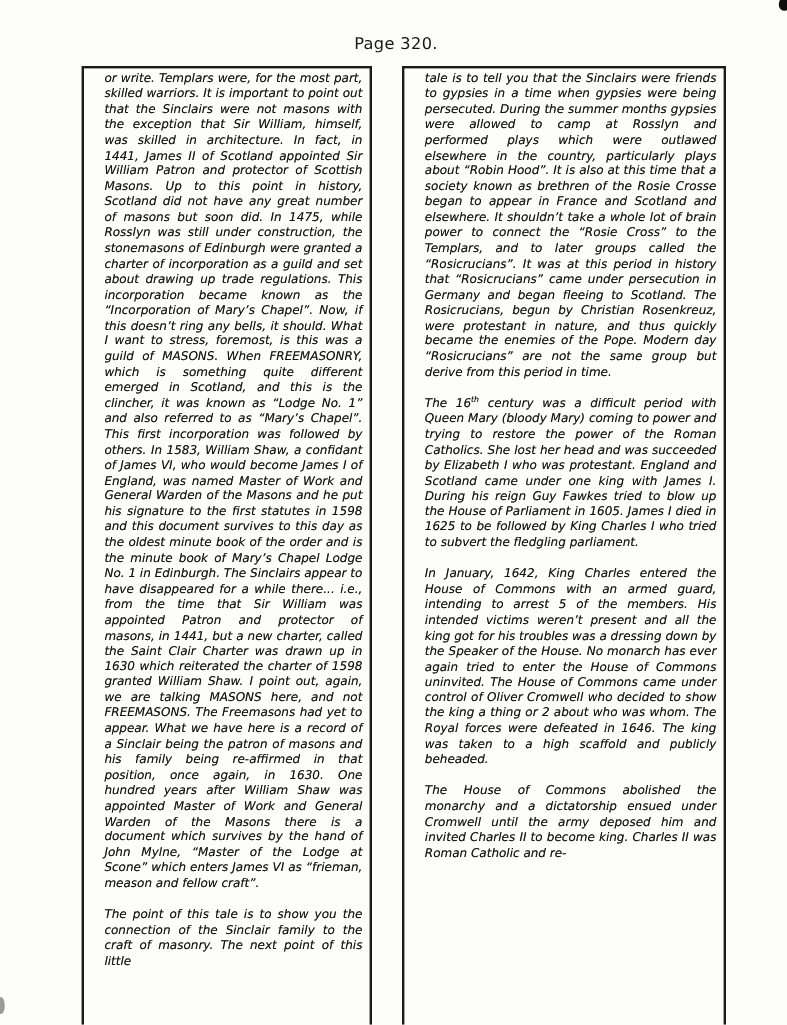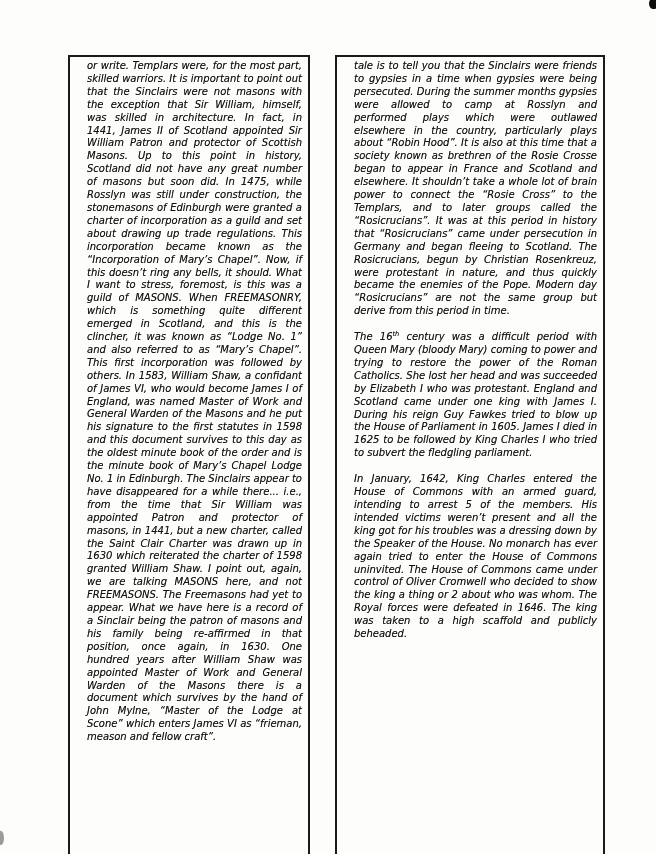--- a/index.html
+++ b/index.html
@@ -72,27 +72,30 @@
     background: #8a8a88;
     border-radius: 0 60% 60% 0;
     opacity: 0.85;
   }
 </style>
 </head>
 <body>
 
 <div class="page">
 
+  <div class="header">Page 320.</div>
 
   <div class="box box-left">
     <p class="para">or write.  Templars were, for the most part, skilled warriors.  It is important to point out that the Sinclairs were not masons with the exception that Sir William, himself, was skilled in architecture.  In fact, in 1441, James II of Scotland appointed Sir William Patron and protector of Scottish Masons.  Up to this point in history, Scotland did not have any great number of masons but soon did.  In 1475, while Rosslyn was still under construction, the stonemasons of Edinburgh were granted a charter of incorporation as a guild and set about drawing up trade regulations.  This incorporation became known as the “Incorporation of Mary’s Chapel”.  Now, if this doesn’t ring any bells, it should.  What I want to stress, foremost, is this was a guild of MASONS.  When FREEMASONRY, which is something quite different emerged in Scotland, and this is the clincher, it was known as “Lodge No. 1” and also referred to as “Mary’s Chapel”.  This first incorporation was followed by others.  In 1583, William Shaw, a confidant of James VI, who would become James I of England, was named Master of Work and General Warden of the Masons and he put his signature to the first statutes in 1598 and this document survives to this day as the oldest minute book of the order and is the minute book of Mary’s Chapel Lodge No. 1 in Edinburgh.  The Sinclairs appear to have disappeared for a while there... i.e., from the time that Sir William was appointed Patron and protector of masons, in 1441, but a new charter, called the Saint Clair Charter was drawn up in 1630 which reiterated the charter of 1598 granted William Shaw.  I point out, again, we are talking MASONS here, and not FREEMASONS.  The Freemasons had yet to appear.  What we have here is a record of a Sinclair being the patron of masons and his family being re-affirmed in that position, once again, in 1630.  One hundred years after William Shaw was appointed Master of Work and General Warden of the Masons there is a document which survives by the hand of John Mylne, “Master of the Lodge at Scone” which enters James VI as “frieman, meason and fellow craft”.</p>
+    <p class="para">The point of this tale is to show you the connection of the Sinclair family to the craft of masonry.  The next point of this little</p>
   </div>
 
   <div class="box box-right">
     <p class="para">tale is to tell you that the Sinclairs were friends to gypsies in a time when gypsies were being persecuted.  During the summer months gypsies were allowed to camp at Rosslyn and performed plays which were outlawed elsewhere in the country, particularly plays about “Robin Hood”.  It is also at this time that a society known as brethren of the Rosie Crosse began to appear in France and Scotland and elsewhere.  It shouldn’t take a whole lot of brain power to connect the “Rosie Cross” to the Templars, and to later groups called the “Rosicrucians”.  It was at this period in history that “Rosicrucians” came under persecution in Germany and began fleeing to Scotland. The Rosicrucians, begun by Christian Rosenkreuz, were protestant in nature, and thus quickly became the enemies of the Pope.  Modern day “Rosicrucians” are not the same group but derive from this period in time.</p>
     <p class="para"><span>The 16</span><sup>th</sup><span> century was a difficult period with Queen Mary (bloody Mary) coming to power and trying to restore the power of the Roman Catholics.  She lost her head and was succeeded by Elizabeth I who was protestant.  England and Scotland came under one king with James I.  During his reign Guy Fawkes tried to blow up the House of Parliament in 1605.  James I died in 1625 to be followed by King Charles I who tried to subvert the fledgling parliament.</span></p>
     <p class="para">In January, 1642, King Charles entered the House of Commons with an armed guard, intending to arrest 5 of the members.  His intended victims weren’t present and all the king got for his troubles was a dressing down by the Speaker of the House.  No monarch has ever again tried to enter the House of Commons uninvited.  The House of Commons came under control of Oliver Cromwell who decided to show the king a thing or 2 about who was whom.  The Royal forces were defeated in 1646.  The king was taken to a high scaffold and publicly beheaded.</p>
+    <p class="para">The House of Commons abolished the monarchy and a dictatorship ensued under Cromwell until the army deposed him and invited Charles II to become king.  Charles II was Roman Catholic and re-</p>
   </div>
 
   <div class="artifact-tr"></div>
   <div class="artifact-bl"></div>
 
 </div>
 
 </body></html>

